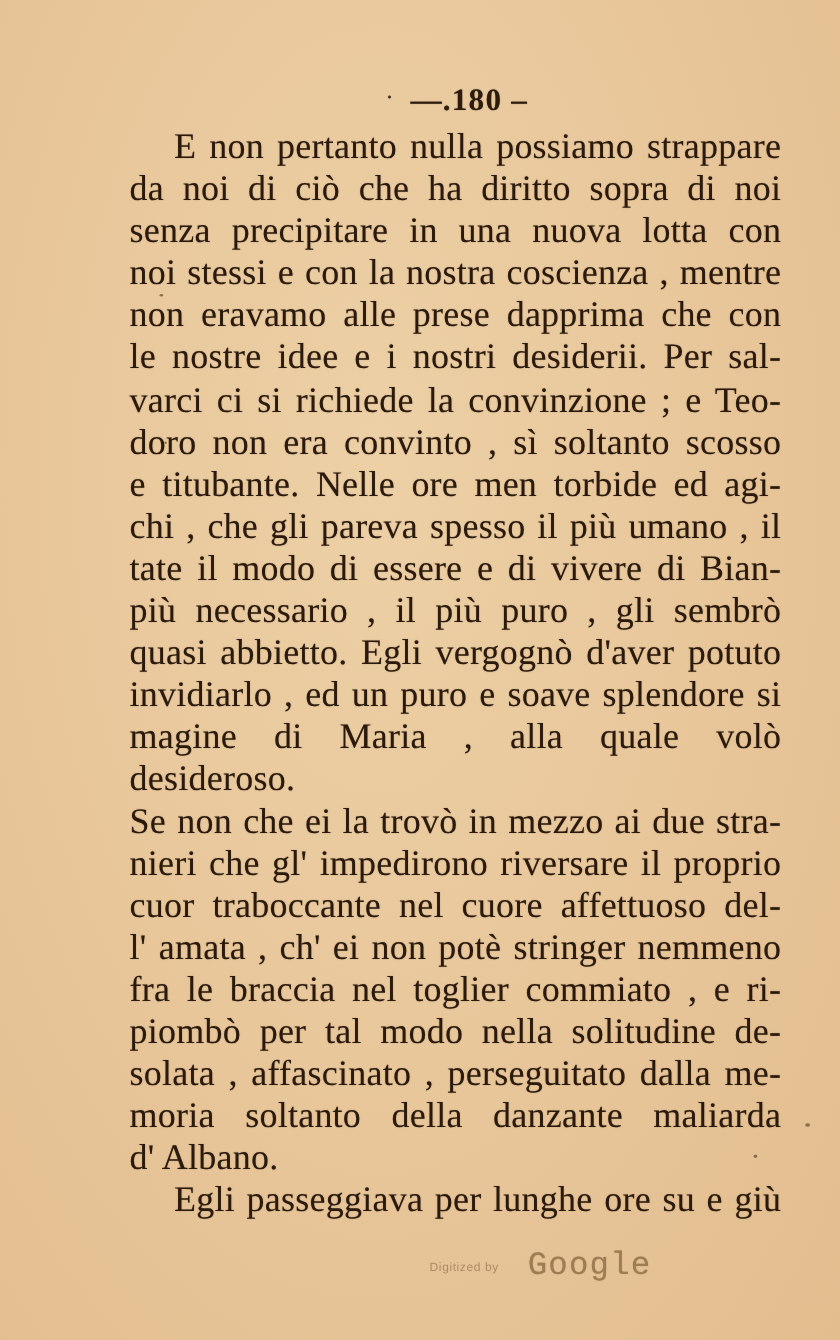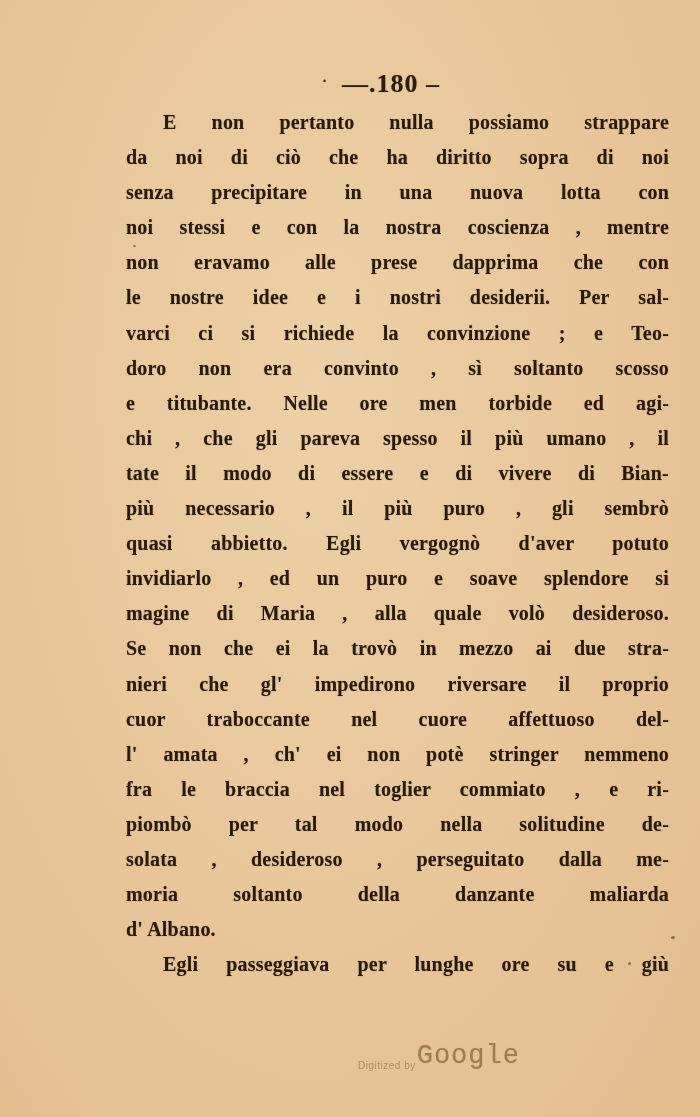--- a/index.html
+++ b/index.html
@@ -17,32 +17,32 @@
     font-size: 26px; font-weight: bold; color: #2d1b0c;
     letter-spacing: 1px; white-space: pre;
     text-shadow: 0 0 1px rgba(45,27,12,0.4);
   }
   .stray-dot {
     font-size: 15px; vertical-align: 6px; margin-right: 14px;
     color: rgba(45,27,12,0.85);
   }
 
   .text-block {
-    position: absolute; left: 126px; top: 105px; width: 543px;
-    color: #2b1a0c; font-size: 20px; font-weight: bold;
+    position: absolute; left: 108px; top: 105px; width: 543px;
+    color: #2b1a0c; font-size: 30px; font-weight: normal;
     line-height: 35.1px; letter-spacing: 0.2px;
     text-shadow: 0 0 1px rgba(43,26,12,0.38);
   }
   .line { text-align: justify; text-align-last: justify; }
   .line.indent { text-indent: 37px; }
   .line.plain { text-align-last: left; }
 
   .watermark {
     position: absolute; left: 358px; top: 1041px;
-    display: flex; align-items: flex-end; gap: 1px;
+    display: flex; align-items: center; gap: 24px;
     opacity: 0.9;
   }
   .watermark-prefix {
     font-family: "Liberation Sans", sans-serif;
     font-size: 10px; color: rgba(158,128,90,0.9); letter-spacing: 0.5px;
   }
   .watermark-brand {
     font-family: Liberation Mono, monospace;
     font-size: 27px; color: rgba(148,116,75,0.95); letter-spacing: 1px;
     text-shadow: 0 0 1px rgba(148,116,75,0.55);
@@ -78,21 +78,21 @@
     <div class="line">più necessario , il più puro , gli sembrò</div>
     <div class="line">quasi abbietto. Egli vergognò d'aver potuto</div>
     <div class="line">invidiarlo , ed un puro e soave splendore si</div>
     <div class="line">magine di Maria , alla quale volò desideroso.</div>
     <div class="line">Se non che ei la trovò in mezzo ai due stra-</div>
     <div class="line">nieri che gl' impedirono riversare il proprio</div>
     <div class="line">cuor traboccante nel cuore affettuoso del-</div>
     <div class="line">l' amata , ch' ei non potè stringer nemmeno</div>
     <div class="line">fra le braccia nel toglier commiato , e ri-</div>
     <div class="line">piombò per tal modo nella solitudine de-</div>
-    <div class="line">solata , desideroso , perseguitato dalla me-</div>
+    <div class="line">solata , affascinato , perseguitato dalla me-</div>
     <div class="line">moria soltanto della danzante maliarda</div>
     <div class="line plain">d' Albano.</div>
     <div class="line indent">Egli passeggiava per lunghe ore su e giù</div>
   </div>
 
   <div class="watermark">
     <span class="watermark-prefix">Digitized by</span>
     <span class="watermark-brand">Google</span>
   </div>
 

